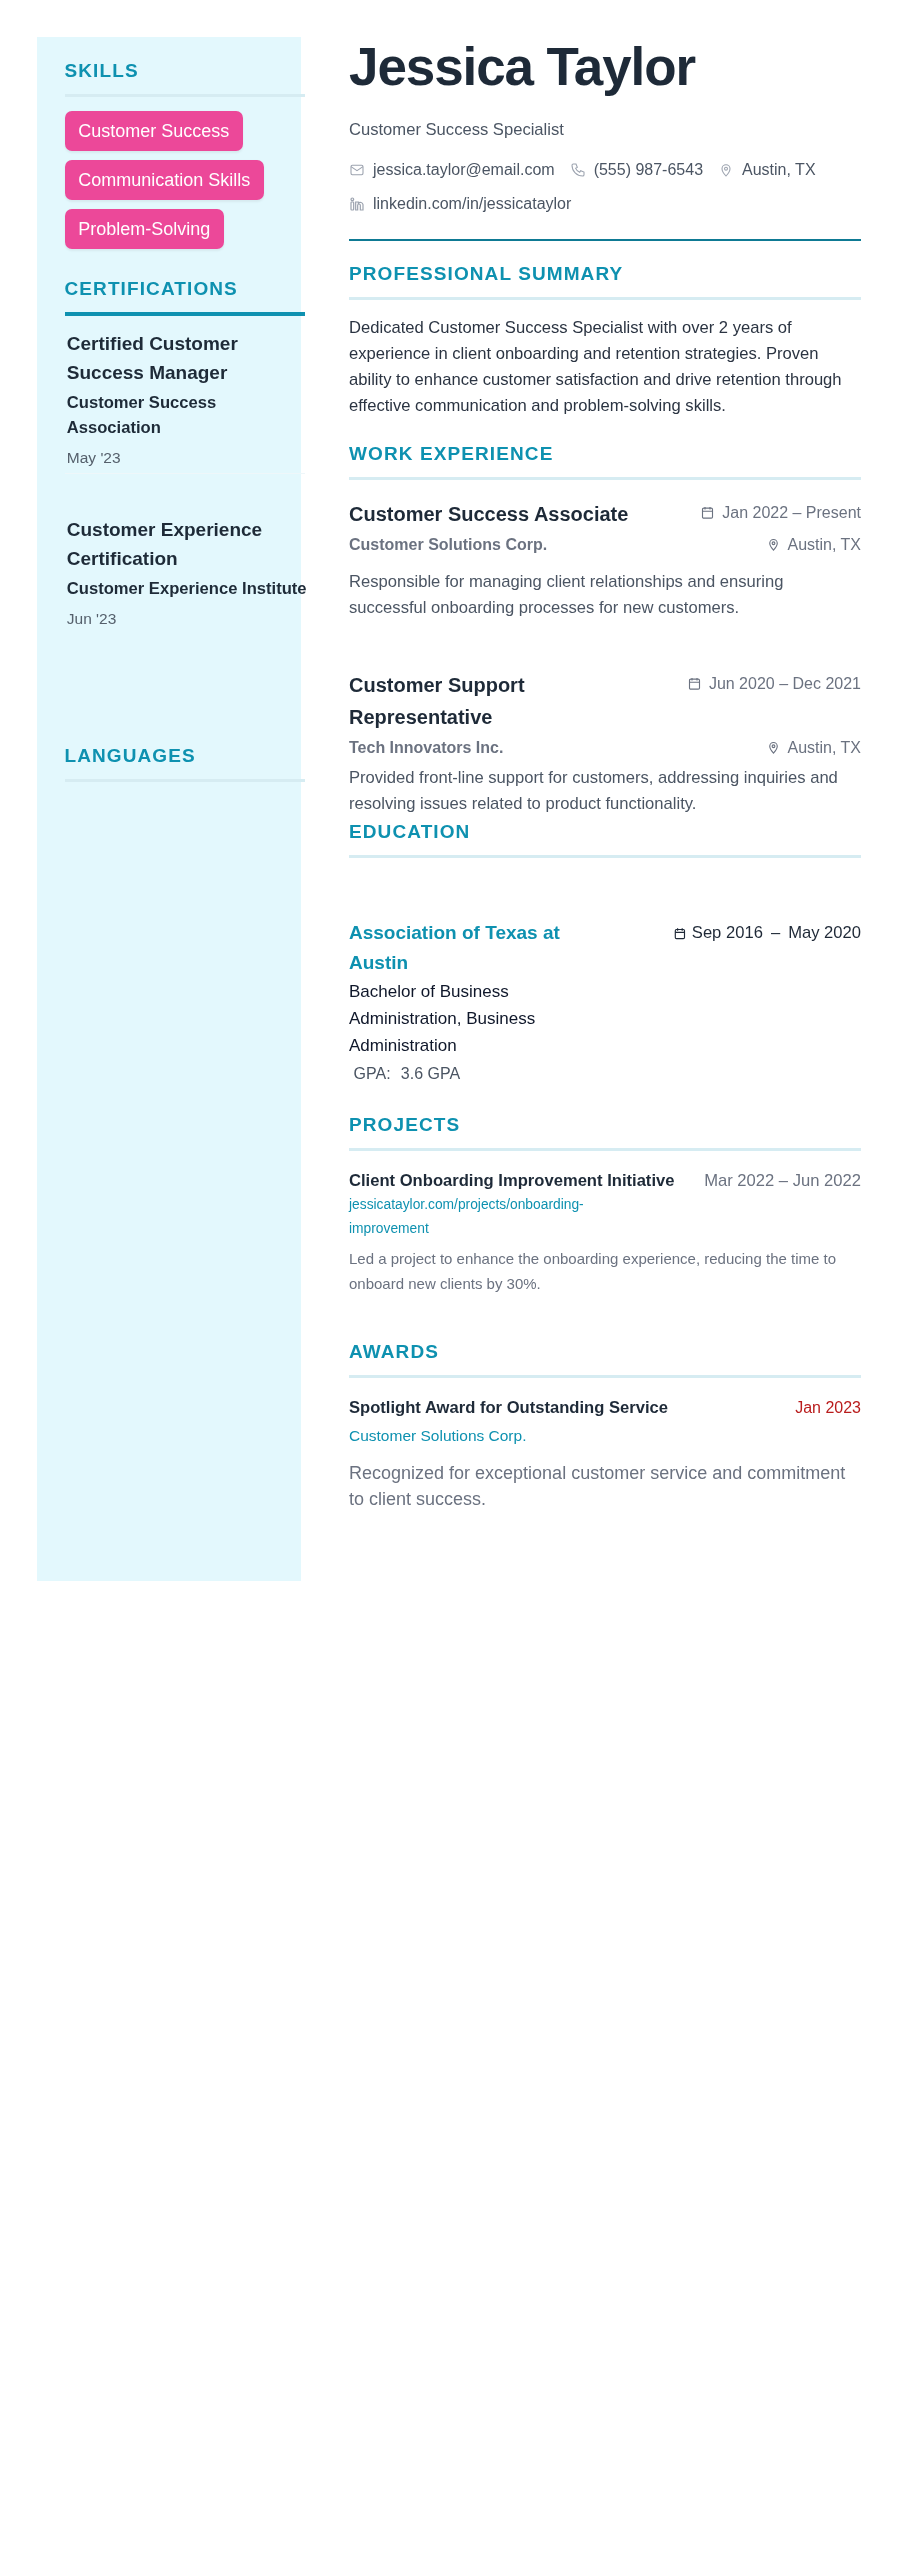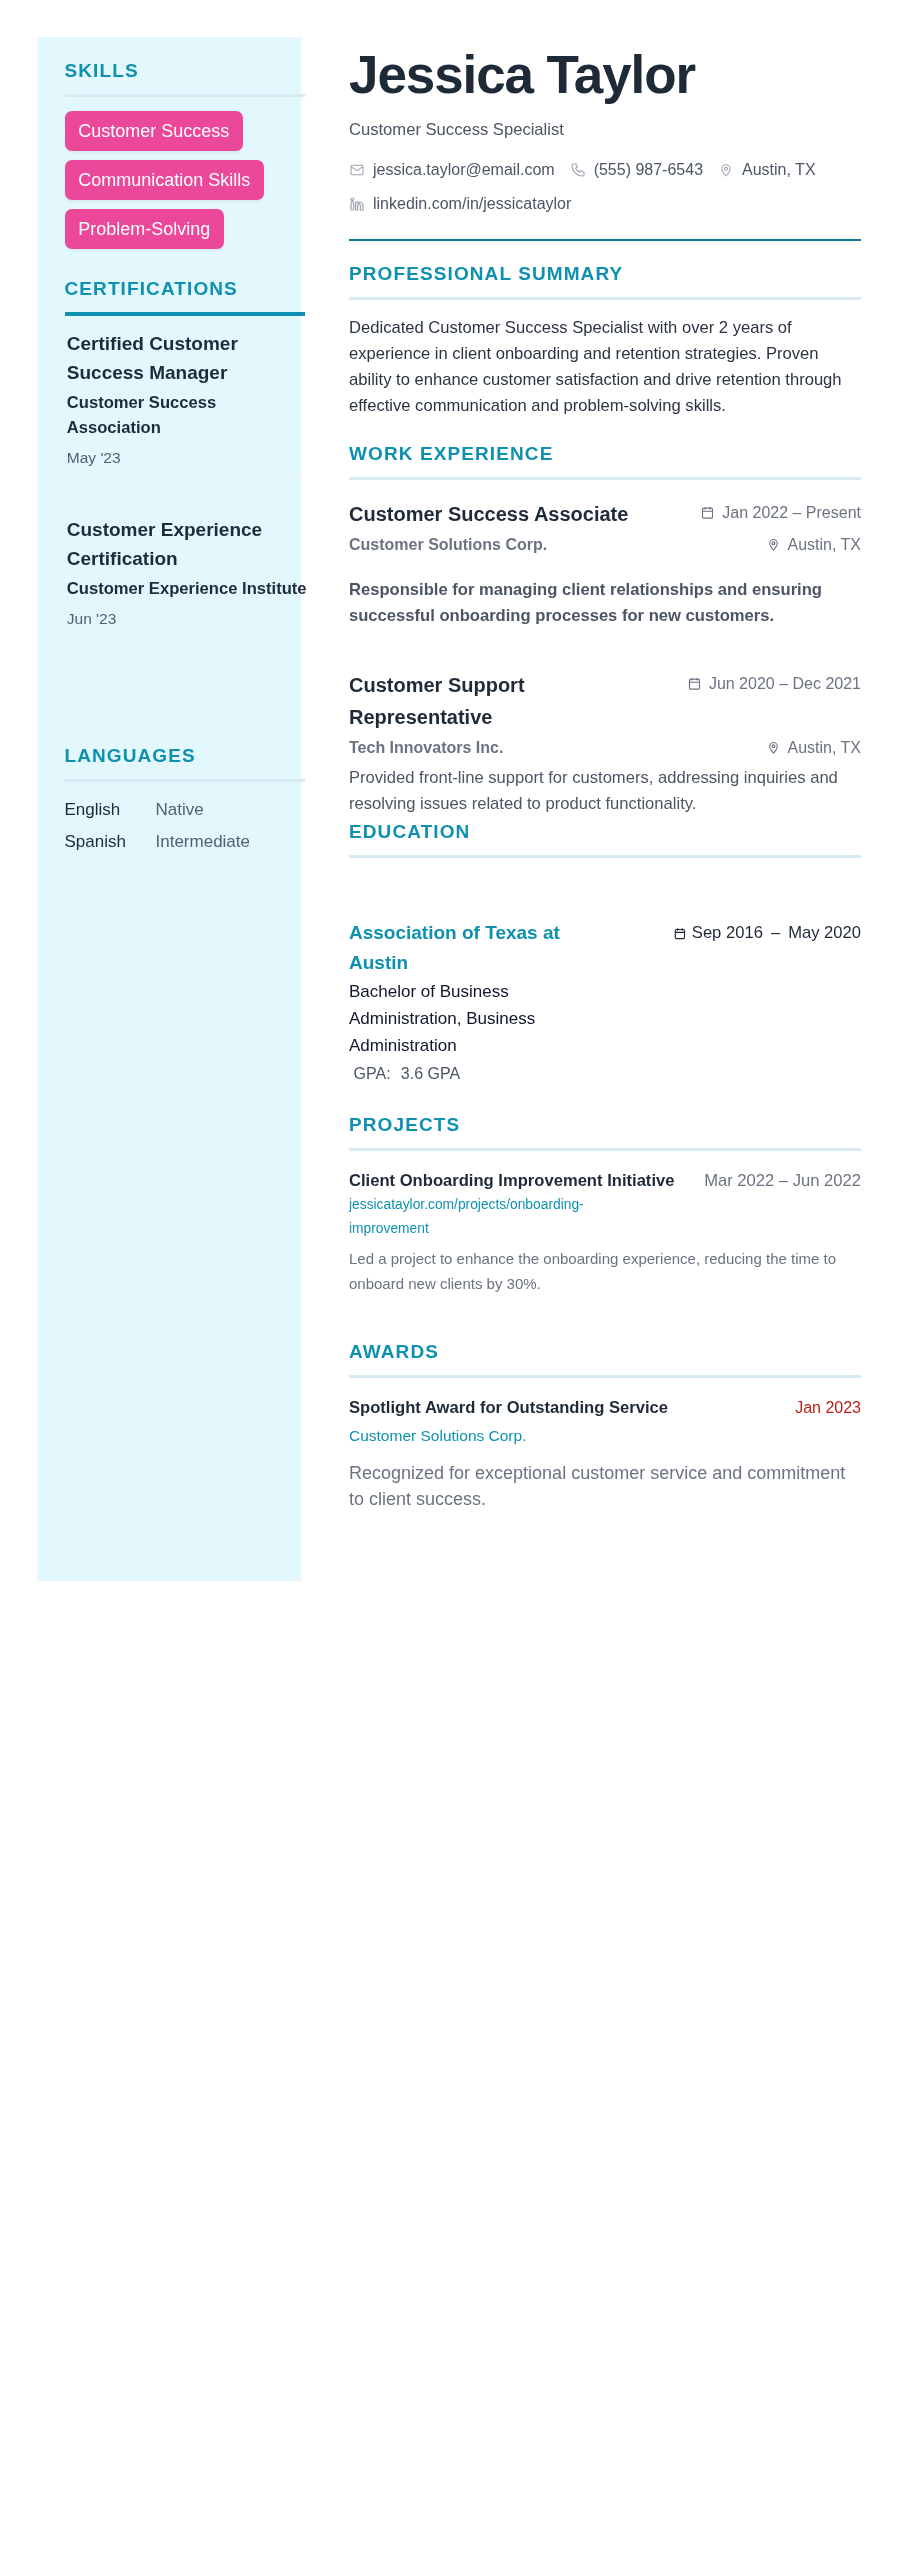--- a/index.html
+++ b/index.html
@@ -103,36 +103,26 @@
     <div class="cert" style="top:0;">
       <div class="cert-title">Customer Experience Certification</div>
       <div class="cert-org">Customer Experience Institute</div>
       <div class="cert-date">Jun '23</div>
     </div>
   </div>
 
   <section class="side-sec" style="top:707px;">
     <h2 class="sec-title">LANGUAGES</h2>
     <div class="sec-rule"></div>
-    <div style="margin-top:12.6px;">
-      <div class="lang-row">
-        <span class="lang-name">English</span>
-        <span class="lang-level">Native</span>
-      </div>
-      <div class="lang-row">
-        <span class="lang-name">Spanish</span>
-        <span class="lang-level">Intermediate</span>
-      </div>
-    </div>
   </section>
 </aside>
 
 <main class="main">
 
-  <h1 class="abs name" style="top:46px;">Jessica Taylor</h1>
+  <h1 class="abs name" style="top:38px;">Jessica Taylor</h1>
   <div class="abs subtitle" style="top:118px;">Customer Success Specialist</div>
   <div class="abs contact" style="top:158px;">
     <span class="item">
       <svg class="ic" viewBox="0 0 24 24" fill="none" stroke="currentColor" stroke-width="1.6">
           <rect x="3" y="5" width="18" height="14" rx="2"></rect>
           <path d="M3 7l9 6 9-6"></path>
         </svg>
       <span>jessica.taylor@email.com</span>
     </span>
     <span class="item">
@@ -186,21 +176,21 @@
     <div class="row">
       <div class="company">Customer Solutions Corp.</div>
       <div class="job-loc">
         <svg class="ic" viewBox="0 0 24 24" fill="none" stroke="currentColor" stroke-width="1.8">
             <path d="M12 21s-6-6.5-6-11a6 6 0 0112 0c0 4.5-6 11-6 11z"></path>
             <circle cx="12" cy="10" r="2.2"></circle>
           </svg>
         <span>Austin, TX</span>
       </div>
     </div>
-    <p class="body-gray" style="margin-top:18px;font-weight:bold;">Responsible for managing client relationships and ensuring successful onboarding processes for new customers.</p>
+    <p class="body-gray" style="margin-top:10px;">Responsible for managing client relationships and ensuring successful onboarding processes for new customers.</p>
   </div>
 
   <div class="abs" style="top:669px;">
     <div class="row">
       <div class="job-title" style="width:229px;">Customer Support Representative</div>
       <div class="job-date">
         <svg class="ic" viewBox="0 0 24 24" fill="none" stroke="currentColor" stroke-width="1.8">
             <rect x="4" y="5" width="16" height="16" rx="2"></rect>
             <path d="M4 10h16M8 3v4M16 3v4"></path>
           </svg>

